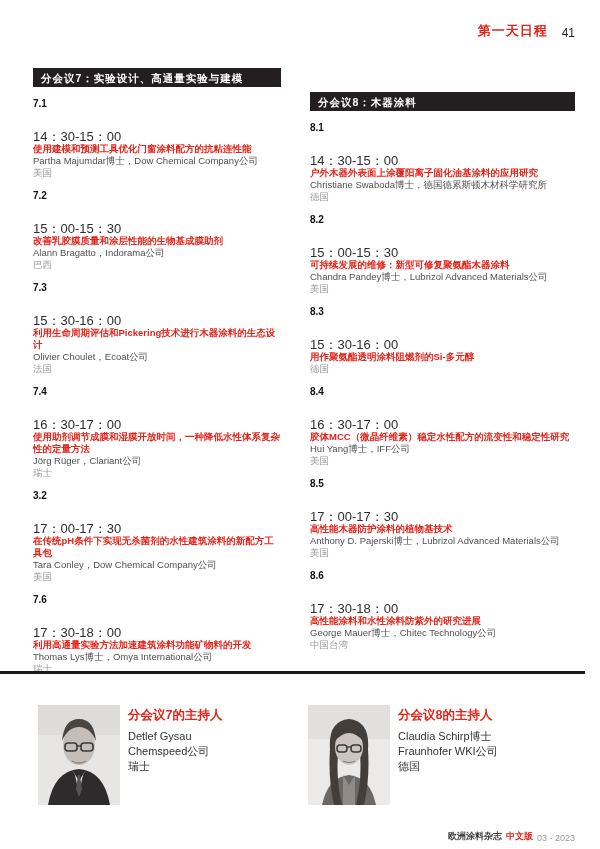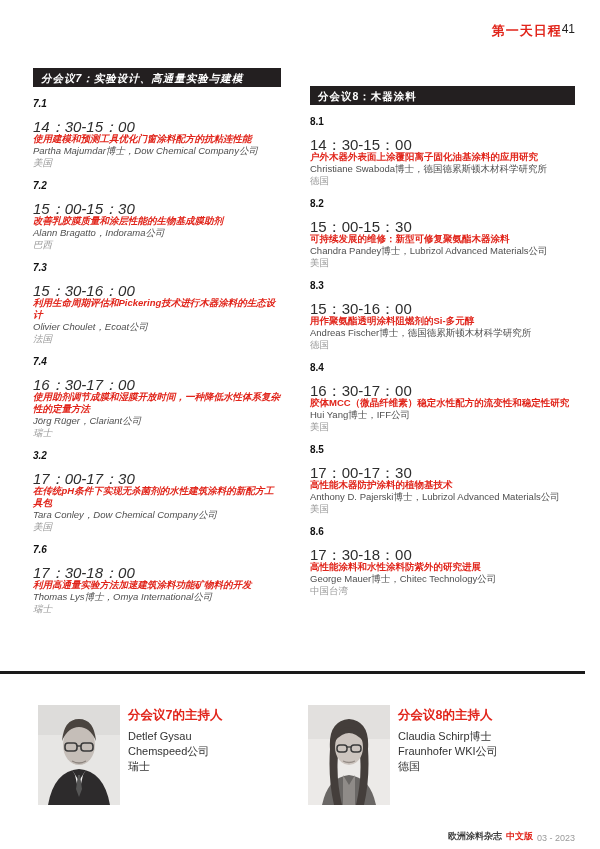--- a/index.html
+++ b/index.html
@@ -2,36 +2,36 @@
 <html><head>
 <meta charset="utf-8">
 <style>
   html,body{margin:0;padding:0;}
   body{
     width:600px;height:849px;position:relative;background:#ffffff;
     font-family:"Liberation Sans","DejaVu Sans",sans-serif;
     color:#1a1a1a;overflow:hidden;
   }
   
-  .page-header{position:absolute;top:22px;right:25px;display:flex;align-items:flex-start;}
+  .page-header{position:absolute;top:22px;right:25px;display:flex;align-items:flex-end;gap:14px;}
   .page-header .day-title{color:#e1251b;font-weight:bold;font-size:13px;letter-spacing:1px;}
   .page-header .page-num{color:#222;font-size:12px;}
 
   
   .columns{position:absolute;top:68px;left:33px;width:542px;display:flex;gap:29px;}
   .col{display:flex;flex-direction:column;}
-  .col-left{flex:0 0 248px;width:248px;font-style:italic;}
+  .col-left{flex:0 0 248px;width:248px;}
   .col-right{flex:1;justify-content:center;}
   .col-header{
     background:#231f20;color:#ffffff;font-weight:bold;font-size:10.5px;
     padding:4px 8px 3px 8px;letter-spacing:1px;line-height:12px;
   }
   .session{margin-top:11px;}
   .session-id{font-weight:bold;font-size:10px;line-height:12px;color:#111;}
-  .session-time{margin-top:11px;font-size:15px;line-height:12px;color:#2e2e2e;}
+  .session-time{margin-top:21px;font-size:13px;line-height:12px;color:#2e2e2e;}
   .session-title{font-size:9.5px;line-height:12px;font-weight:bold;color:#e1251b;}
   .session-speaker{font-size:9.5px;line-height:12px;color:#4f4f4f;}
   .session-country{font-size:9.5px;line-height:12px;color:#9b9b9b;}
 
   
   .divider{position:absolute;top:671px;left:0;width:585px;height:3px;background:#1a1a1a;}
 
   
   .chair-card{position:absolute;top:705px;display:flex;}
   .chair-card.left{left:38px;}
@@ -119,21 +119,20 @@
       <div class="session-id">8.2</div>
       <div class="session-time">15：00-15：30</div>
       <div class="session-title">可持续发展的维修：新型可修复聚氨酯木器涂料</div>
       <div class="session-speaker">Chandra Pandey博士，Lubrizol Advanced Materials公司</div>
       <div class="session-country">美国</div>
     </div>
     <div class="session">
       <div class="session-id">8.3</div>
       <div class="session-time">15：30-16：00</div>
       <div class="session-title">用作聚氨酯透明涂料阻燃剂的Si-多元醇</div>
-      <div class="session-speaker">Andreas Fischer博士，德国德累斯顿木材科学研究所</div>
       <div class="session-country">德国</div>
     </div>
     <div class="session">
       <div class="session-id">8.4</div>
       <div class="session-time">16：30-17：00</div>
       <div class="session-title">胶体MCC（微晶纤维素）稳定水性配方的流变性和稳定性研究</div>
       <div class="session-speaker">Hui Yang博士，IFF公司</div>
       <div class="session-country">美国</div>
     </div>
     <div class="session">

